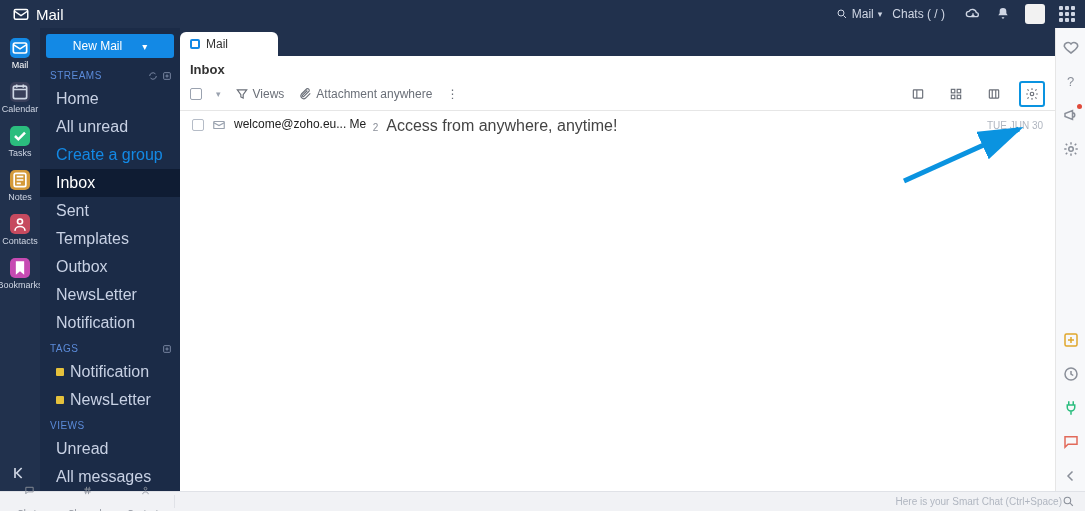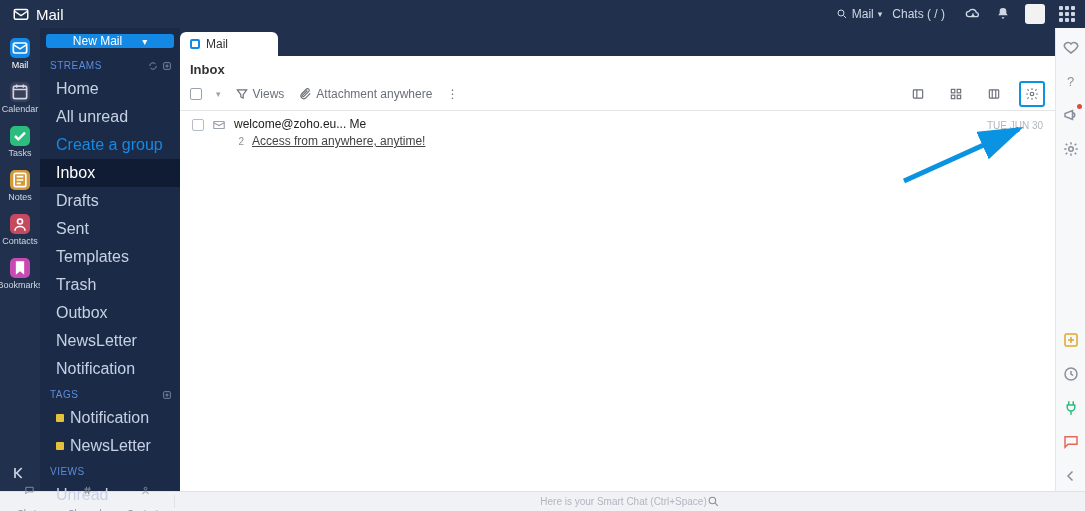--- a/index.html
+++ b/index.html
@@ -57,37 +57,37 @@
   .toolbar .tbtn { display:flex; align-items:center; gap:4px; font-size:12px; cursor:pointer;}
   .toolbar .spacer{flex:1;}
   .toolbar svg{width:14px;height:14px;}
   .tool-right{display:flex; gap:12px; align-items:center; margin-left:auto;}
   .tool-right .sqbtn{width:26px;height:26px;display:flex;align-items:center;justify-content:center;border-radius:3px;cursor:pointer;}
   .tool-right .sqbtn.framed{border:2px solid #0a93e0;}
   .listarea{flex:1; position:relative; overflow:hidden;}
   .msg{display:flex; gap:8px; padding:6px 12px; align-items:flex-start;}
   .msg .cb{width:12px;height:12px;border:1px solid #b5bcc7;border-radius:2px; margin-top:2px;}
   .msg .env{width:14px;height:14px;color:#9aa2af;margin-top:1px;}
-  .msg .body{display:flex;flex-direction:column;gap:2px;}
+  .msg .body{display:flex;flex-direction:row;gap:2px;}
   .msg .from{font-size:12px;color:#222;}
-  .msg .snip{font-size:12px;color:#444;text-decoration:underline;}
+  .msg .snip{font-size:16px;color:#444;}
   .msg .count{width:10px;font-size:10px;color:#8a8f99;text-align:right;margin-top:3px;}
   .msg .date{margin-left:auto;font-size:10px;color:#b0b6c0;margin-top:3px;}
   .arrow{position:absolute; pointer-events:none;}
 
   
   .rrail{width:30px;background:#f7f8fa;border-left:1px solid #e6e6e6;display:flex;flex-direction:column;align-items:center;gap:16px;padding-top:10px;color:#8a8f99;}
   .rrail .ritem{width:18px;height:18px;display:flex;align-items:center;justify-content:center;cursor:pointer;position:relative;}
   .rdot{position:absolute;top:-2px;right:-2px;width:5px;height:5px;background:#e04a3a;border-radius:50%;}
 
   
   .bottombar{height:20px;background:#f1f2f5;border-top:1px solid #e0e2e7;display:flex;align-items:center;font-size:10px;color:#8a8f99;}
   .btab{width:58px;display:flex;flex-direction:column;align-items:center;justify-content:center;gap:12px;font-size:9px;}
   .btab svg{width:11px;height:11px;}
-  .chatbox{flex:1;padding:0 10px;border-left:1px solid #e0e2e7;display:flex;align-items:center;justify-content:center;}
+  .chatbox{flex:1;padding:0 10px;border-left:1px solid #e0e2e7;display:flex;align-items:center;justify-content:flex-end;}
 </style>
 </head>
 <body>
 
 <div class="topbar">
   <div class="brand">
     <svg viewBox="0 0 24 24" fill="none" stroke="#fff" stroke-width="2">
         <rect x="3" y="6" width="18" height="13" rx="2"></rect>
         <path d="M3 8l9 6 9-6"></path>
       </svg>
@@ -223,30 +223,24 @@
         <span>All unread</span>
       </div>
     <div class="side-item link">
         <span>Create a group</span>
       </div>
 
     <div class="side-item active">
         <span>Inbox</span>
       </div>
     <div class="side-item">
-        <span>Drafts</span>
-      </div>
-    <div class="side-item">
         <span>Sent</span>
       </div>
     <div class="side-item">
         <span>Templates</span>
-      </div>
-    <div class="side-item">
-        <span>Trash</span>
       </div>
     <div class="side-item">
         <span>Outbox</span>
       </div>
     <div class="side-item">
         <span>NewsLetter</span>
       </div>
     <div class="side-item">
         <span>Notification</span>
       </div>

